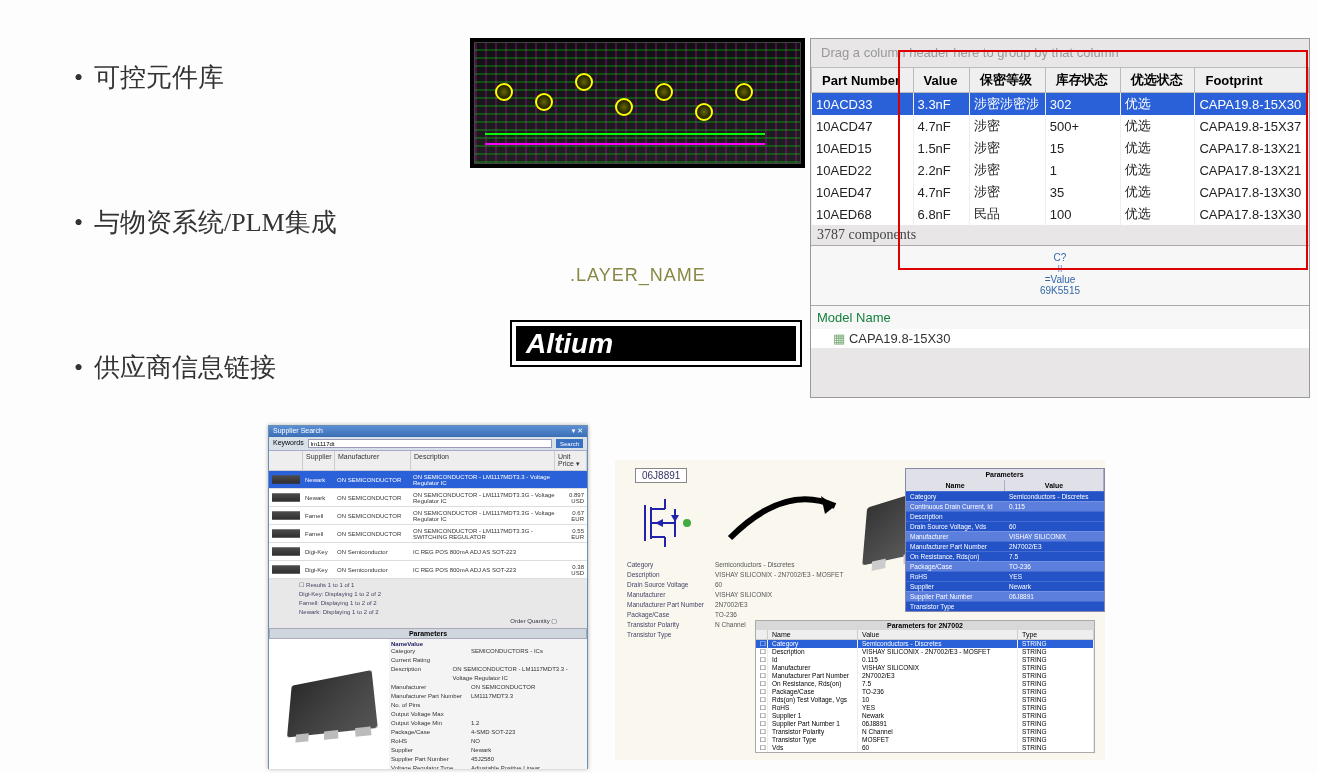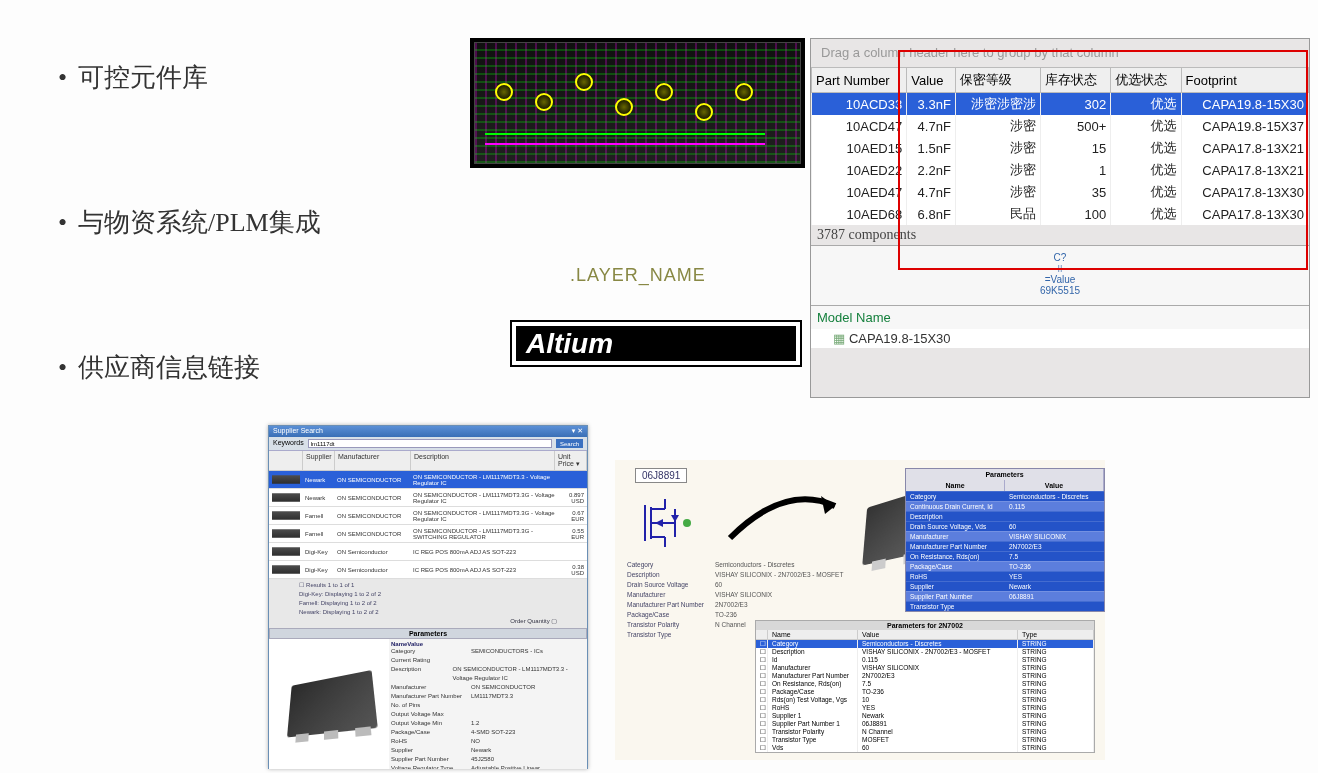--- a/index.html
+++ b/index.html
@@ -7,21 +7,21 @@
     width: 1318px;
     height: 773px;
     font-family: "Microsoft YaHei", "SimSun", sans-serif;
     background: #fdfdfd;
     position: relative;
     overflow: hidden;
   }
   
   .bullets {
     position: absolute;
-    left: 58px;
+    left: 74px;
     top: 60px;
     font-size: 26px;
     font-family: "KaiTi", "STKaiti", serif;
     color: #333;
   }
   .bullet { margin-bottom: 110px; }
   .bullet-dot { display: inline-block; width: 20px; }
 
   
   .pcb {
@@ -107,32 +107,31 @@
   }
   table.comp-grid {
     width: 100%;
     border-collapse: collapse;
     background: #fff;
     font-size: 13px;
   }
   table.comp-grid th {
     background: #efefef;
     border: 1px solid #bbb;
-    padding: 3px 4px;
-    font-weight: normal;
+    padding: 3px 10px;
+    font-weight: bold;
     white-space: nowrap;
     text-align: left;
   }
   table.comp-grid td {
     border-left: 1px solid #eee;
     border-right: 1px solid #eee;
     padding: 2px 4px;
     white-space: nowrap;
     color: #222;
-    text-align: right;
   }
   tr.sel td { background: #2a60d8; color: #fff; }
   .comp-count { padding: 2px 6px; color:#444; background:#e8e6e6; font-size:14px;font-family:Liberation Serif, serif;}
   .preview-pane {
     border-top: 1px solid #aaa;
     height: 60px;
     background: #f7f7f7;
     position: relative;
     text-align: center;
     font-size: 10px;

